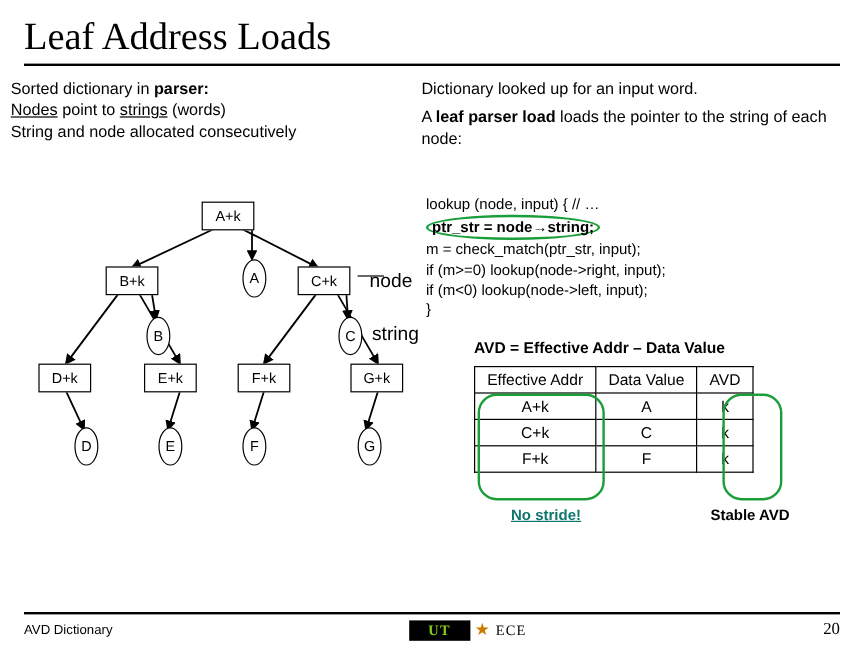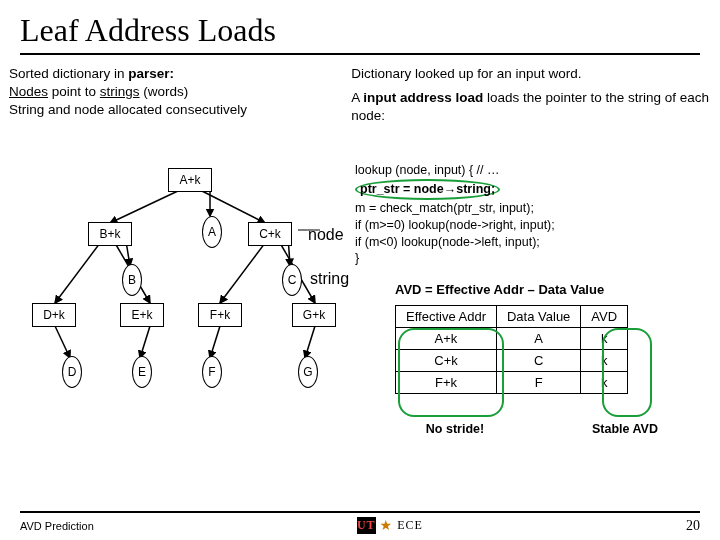--- a/index.html
+++ b/index.html
@@ -117,21 +117,21 @@
     pointer-events: none;
   }
 
   .caption {
     position: absolute;
     font-family: Arial, sans-serif;
     font-size: 12.5px;
     font-weight: bold;
     text-align: center;
   }
-  .cap-red { color: #000000; }
+  .cap-red { color: #0f766e; text-decoration: underline; }
 
   .footer {
     position: absolute;
     bottom: 6px;
     left: 20px;
     right: 20px;
     border-top: 2px solid #000;
     padding-top: 4px;
     display: flex;
     justify-content: space-between;
@@ -143,22 +143,22 @@
   .footer .logo {
     font-family: "Times New Roman", serif;
     font-size: 12px;
     letter-spacing: 1px;
     display: flex;
     align-items: center;
     gap: 4px;
   }
   .footer .ut {
     background: #000;
-    color: #ef4444;
-    padding: 1px 0;
+    color: #84cc16;
+    padding: 1px 16px;
     font-weight: bold;
   }
   .footer .star { color: #cc7a00; font-size: 14px; }
 </style>
 </head>
 <body>
 
 <div class="title">Leaf Address Loads</div>
 <div class="rule"></div>
 
@@ -169,21 +169,21 @@
     </div>
     <div class="line">
       <span class="underline">Nodes</span><span> point to </span><span class="underline">strings</span><span> (words)</span>
     </div>
     <div class="line">String and node allocated consecutively</div>
   </div>
   <div class="col-right">
     <div class="line">Dictionary looked up for an input word.</div>
     <div style="height:6px"></div>
     <div class="line">
-      <span>A </span><span class="bold">input address load</span><span> loads the pointer to the string of each node:</span>
+      <span>A </span><span class="bold">leaf parser load</span><span> loads the pointer to the string of each node:</span>
     </div>
   </div>
 </div>
 
 <div class="diagram">
   <svg class="edges">
     <defs>
       <marker id="ah" markerWidth="6" markerHeight="6" refX="5" refY="3" orient="auto">
         <path d="M0,0 L6,3 L0,6 Z" fill="#000"></path>
       </marker>
@@ -268,20 +268,20 @@
 </tbody>
   </table>
 
 <div class="pill" style="left:398px; top:328px; width:102px; height:85px;"></div>
 <div class="pill" style="left:602px; top:328px; width:46px;  height:85px;"></div>
 
 <div class="caption cap-red" style="left:410px; top:422px; width:90px;">No stride!</div>
 <div class="caption" style="left:580px; top:422px; width:90px;">Stable AVD</div>
 
 <div class="footer">
-  <div class="l">AVD Prediction</div>
+  <div class="l">AVD Dictionary</div>
   <div class="logo">
     <span class="ut">UT</span>
     <span class="star">★</span>
     <span>ECE</span>
   </div>
   <div class="r">20</div>
 </div>
 
 </body></html>

